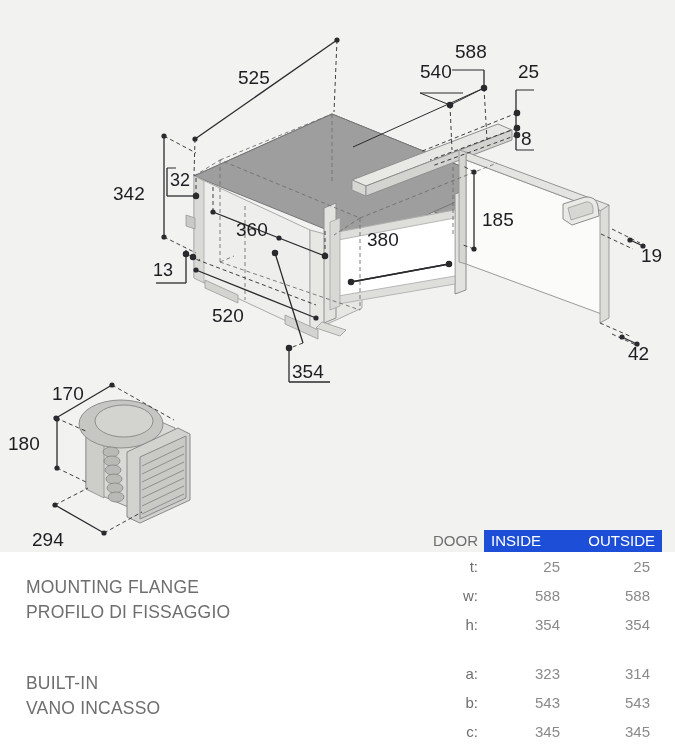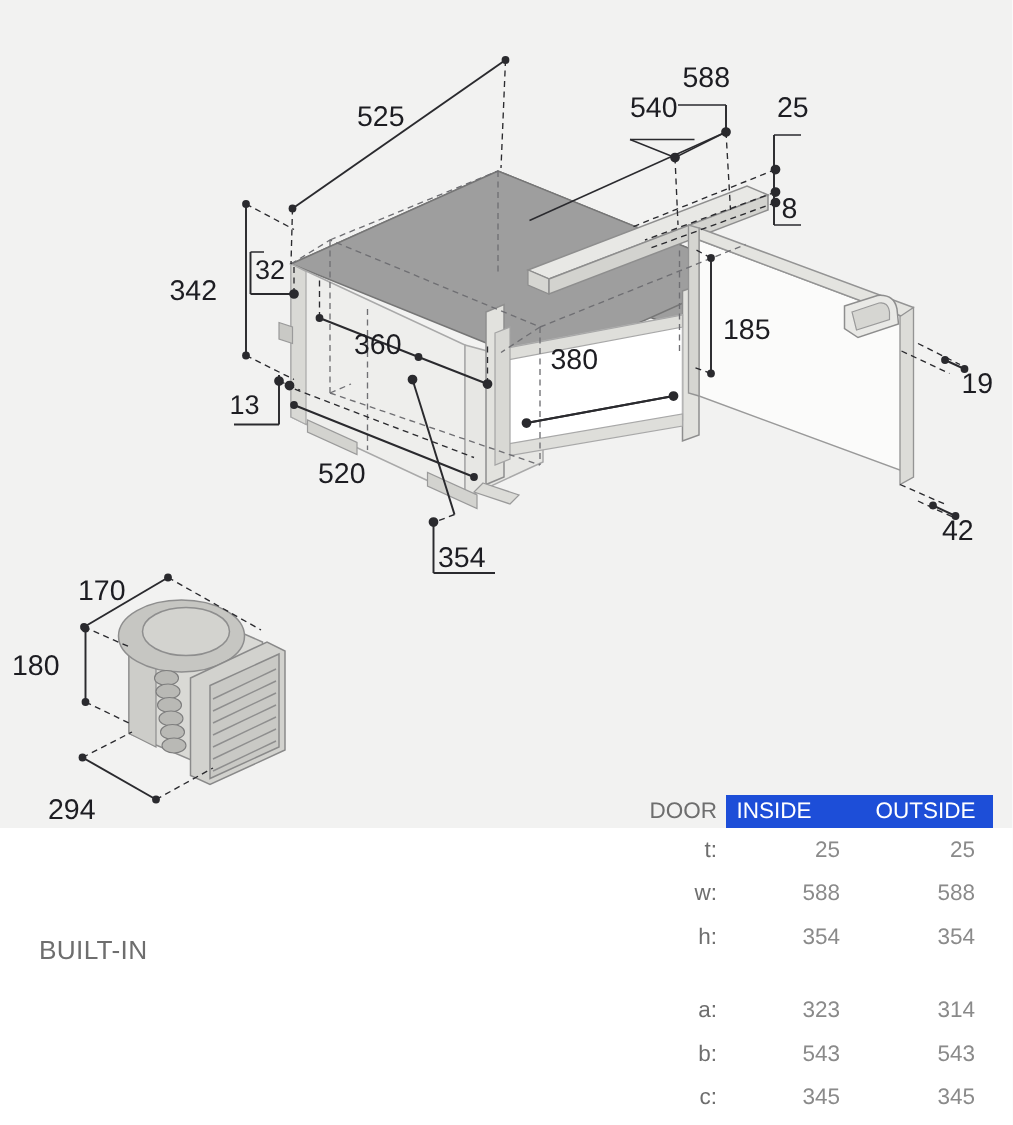--- a/index.html
+++ b/index.html
@@ -75,21 +75,21 @@
   .hdr-dark {
     background: #1d4ed8;
     color: #ffffff;
     font-weight: bold;
     font-size: 15.5px;
     height: 22px;
     vertical-align: middle;
     padding: 0 7px !important;
   }
   .hdr-inside { text-align: left; width: 88px; }
-  .hdr-outside { width: 90px; }
+  .hdr-outside { text-align: right; width: 90px; }
   td.key {
     text-align: right;
     color: #6e6e6e;
     padding-right: 6px !important;
     height: 29px;
     vertical-align: middle;
   }
   td.val {
     text-align: right;
     color: #8a8a8a;
@@ -339,23 +339,28 @@
         <text class="dim-text" x="52" y="400">170</text>
         <text class="dim-text" x="8" y="450">180</text>
         <text class="dim-text" x="32" y="546">294</text>
       </g>
     </svg>
   </div>
 
   <div id="info-area">
 
     <div id="legend">
+      <div class="legend-block">
+        <div class="legend-line">MOUNTING FLANGE</div>
+        <div class="legend-line">PROFILO DI FISSAGGIO</div>
+      </div>
       <div class="legend-gap"></div>
       <div class="legend-block">
         <div class="legend-line">BUILT-IN</div>
+        <div class="legend-line">VANO INCASSO</div>
       </div>
     </div>
 
     <div id="spec-table">
       <table class="spec">
         <thead>
           <tr>
             <th class="hdr-door">DOOR</th>
             <th class="hdr-dark hdr-inside">INSIDE</th>
             <th class="hdr-dark hdr-outside">OUTSIDE</th>

